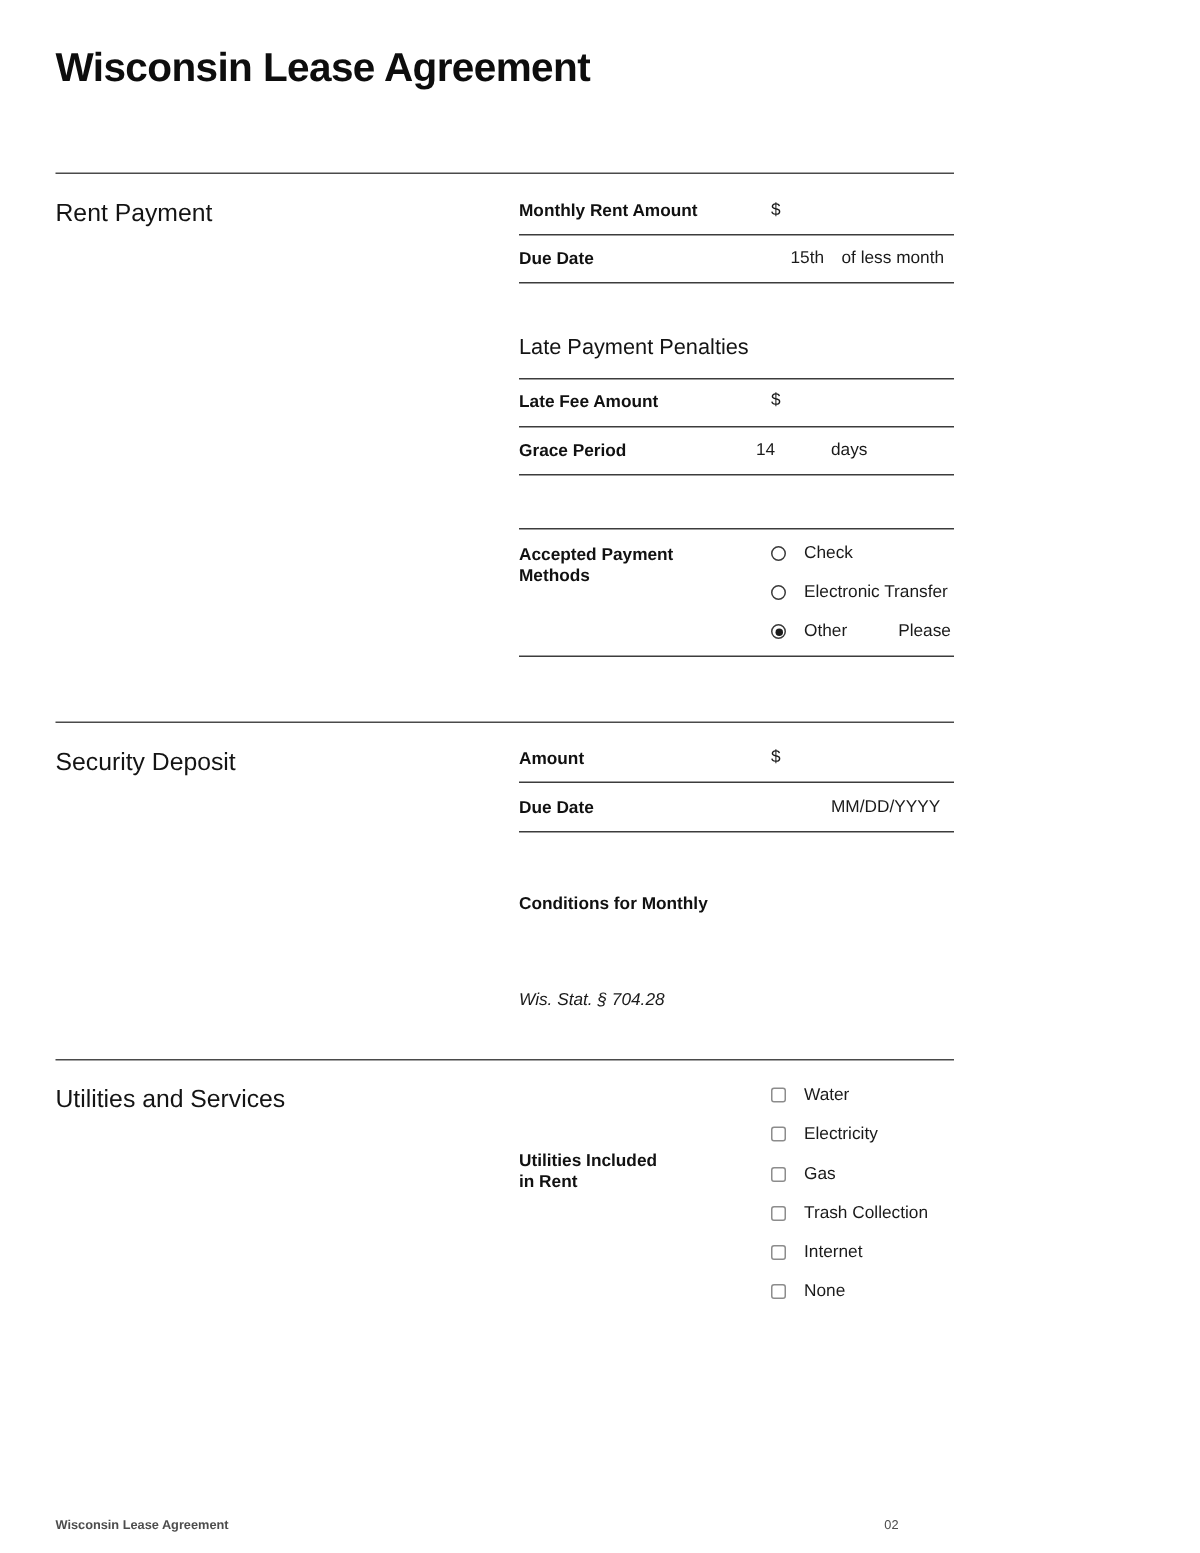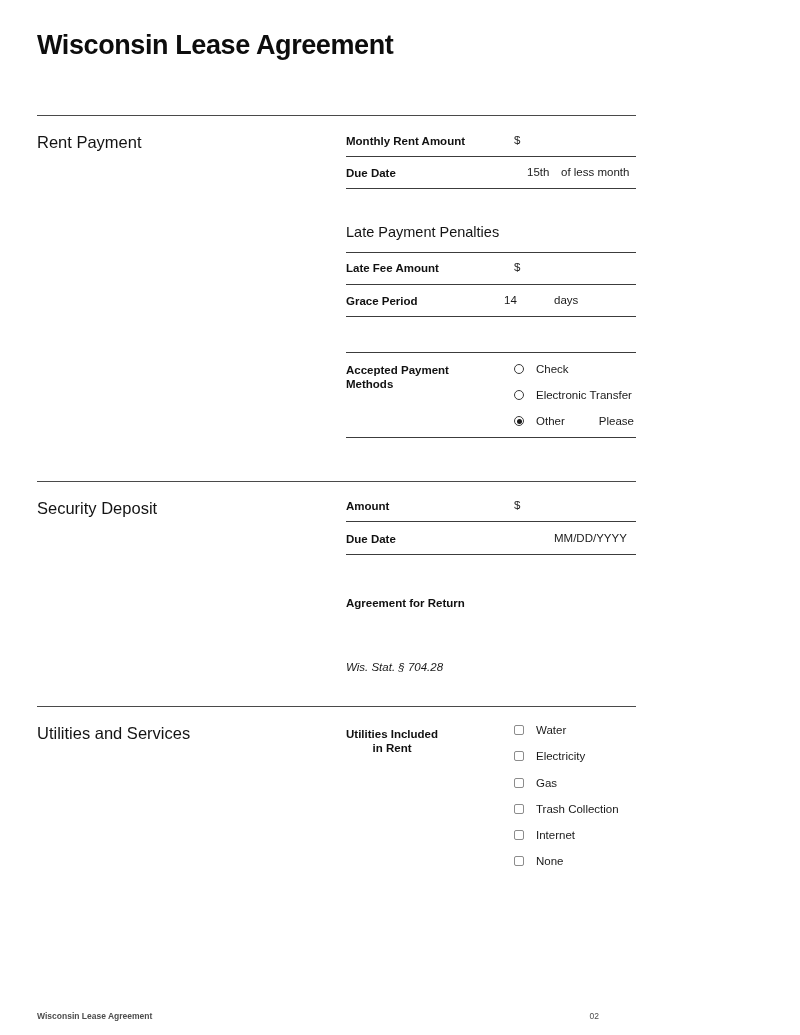--- a/index.html
+++ b/index.html
@@ -226,26 +226,26 @@
   <div class="section-title" style="top:499px;">Security Deposit</div>
 
   <div class="field-label" style="top:499px;">Amount</div>
   <div class="field-value" style="left:514px; top:499px;">$</div>
   <div class="row-rule" style="top:521px;"></div>
 
   <div class="field-label" style="top:532px;">Due Date</div>
   <div class="field-value" style="left:514px; top:532px;padding-left:40px;">MM/DD/YYYY</div>
   <div class="row-rule" style="top:554px;"></div>
 
-  <div class="block-heading" style="top:597px;">Agreement for Return</div>
+  <div class="block-heading" style="top:597px;">Conditions for Monthly</div>
   <div class="body-line italic" style="top:661px;">Wis. Stat. § 704.28</div>
 
   <div class="section-rule" style="top:706px;"></div>
   <div class="section-title" style="top:724px;">Utilities and Services</div>
-  <div class="field-label" style="top:727px;text-align:center;">Utilities Included
+  <div class="field-label" style="top:767px;">Utilities Included
 in Rent</div>
 
   <div class="choice" style="left:514px; top:724px;">
     <span class="check-box"></span>
     <span class="choice-label">Water</span>
   </div>
   <div class="choice" style="left:514px; top:750px;">
     <span class="check-box"></span>
     <span class="choice-label">Electricity</span>
   </div>

